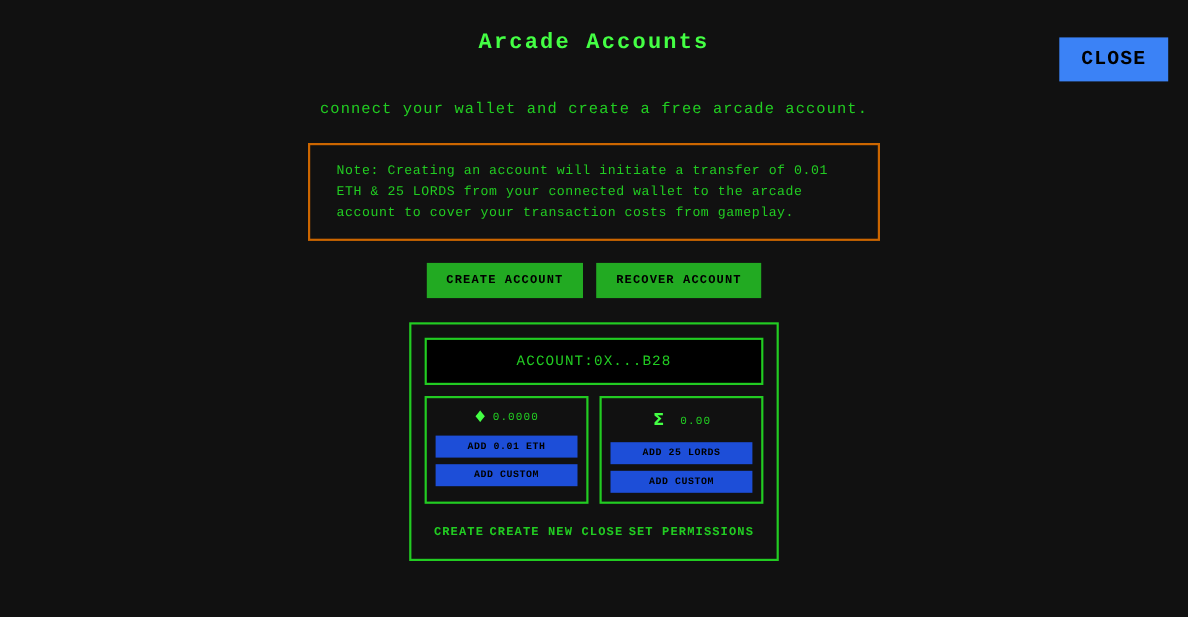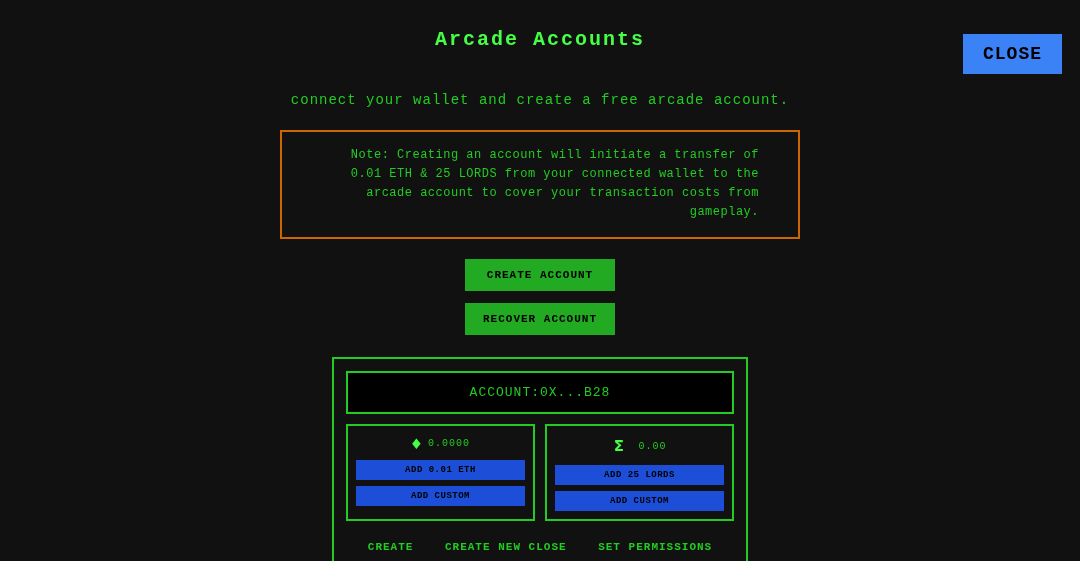--- a/index.html
+++ b/index.html
@@ -58,58 +58,57 @@
       font-size: 14px;
       letter-spacing: 1px;
       text-align: center;
       line-height: 1.6;
     }
 
     
     .note-box {
       margin-top: 18px;
       border: 2px solid #cc6600;
-      padding: 14px 39px;
+      padding: 14px 24px;
       max-width: 520px;
-      text-align: right;
+      text-align: left;
     }
 
     .note-text {
       color: #22cc22;
       font-size: 12px;
       letter-spacing: 0.5px;
       line-height: 1.6;
     }
 
     
     .action-buttons {
       display: flex;
       gap: 12px;
       margin-top: 20px;
-      flex-direction: column;
     }
 
     .action-btn {
       background-color: #22aa22;
       color: #000000;
       border: none;
       padding: 10px 18px;
       font-family: 'Courier New', Courier, monospace;
       font-size: 11px;
       font-weight: bold;
       letter-spacing: 1px;
       cursor: pointer;
       text-transform: uppercase;
     }
 
     
     .account-panel {
       margin-top: 22px;
       border: 2px solid #22cc22;
-      width: 416px;
+      width: 336px;
       padding: 12px;
       position: relative;
     }
 
     .account-address-box {
       background-color: #000000;
       border: 2px solid #22cc22;
       padding: 12px 10px;
       text-align: center;
       color: #22cc22;

